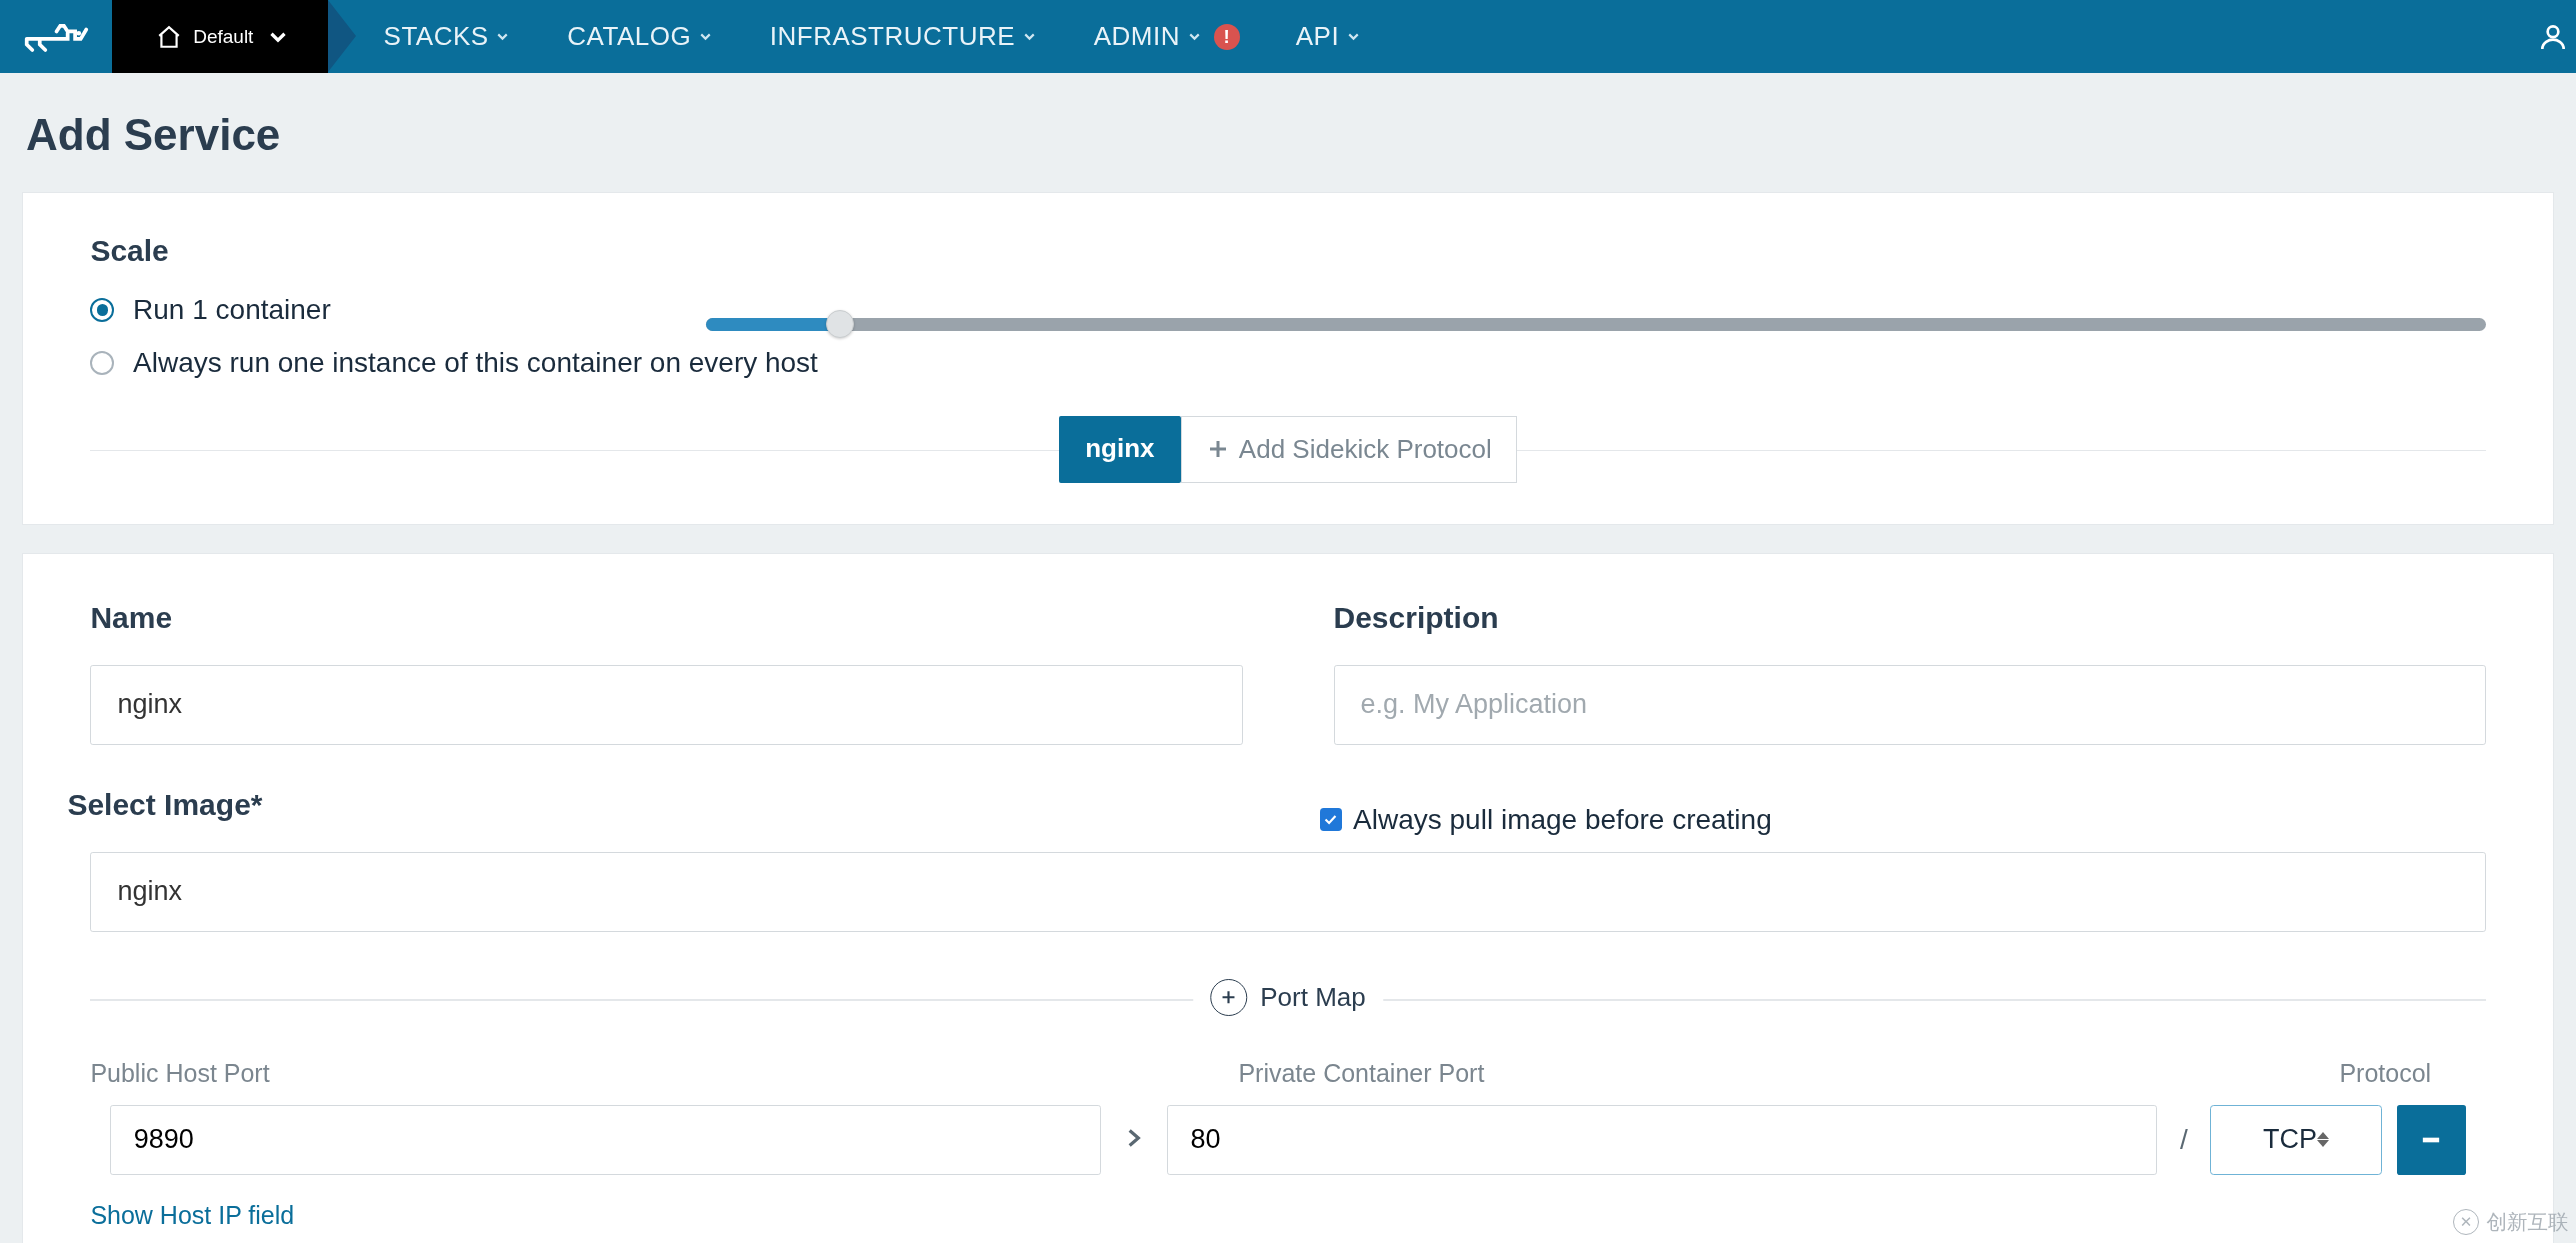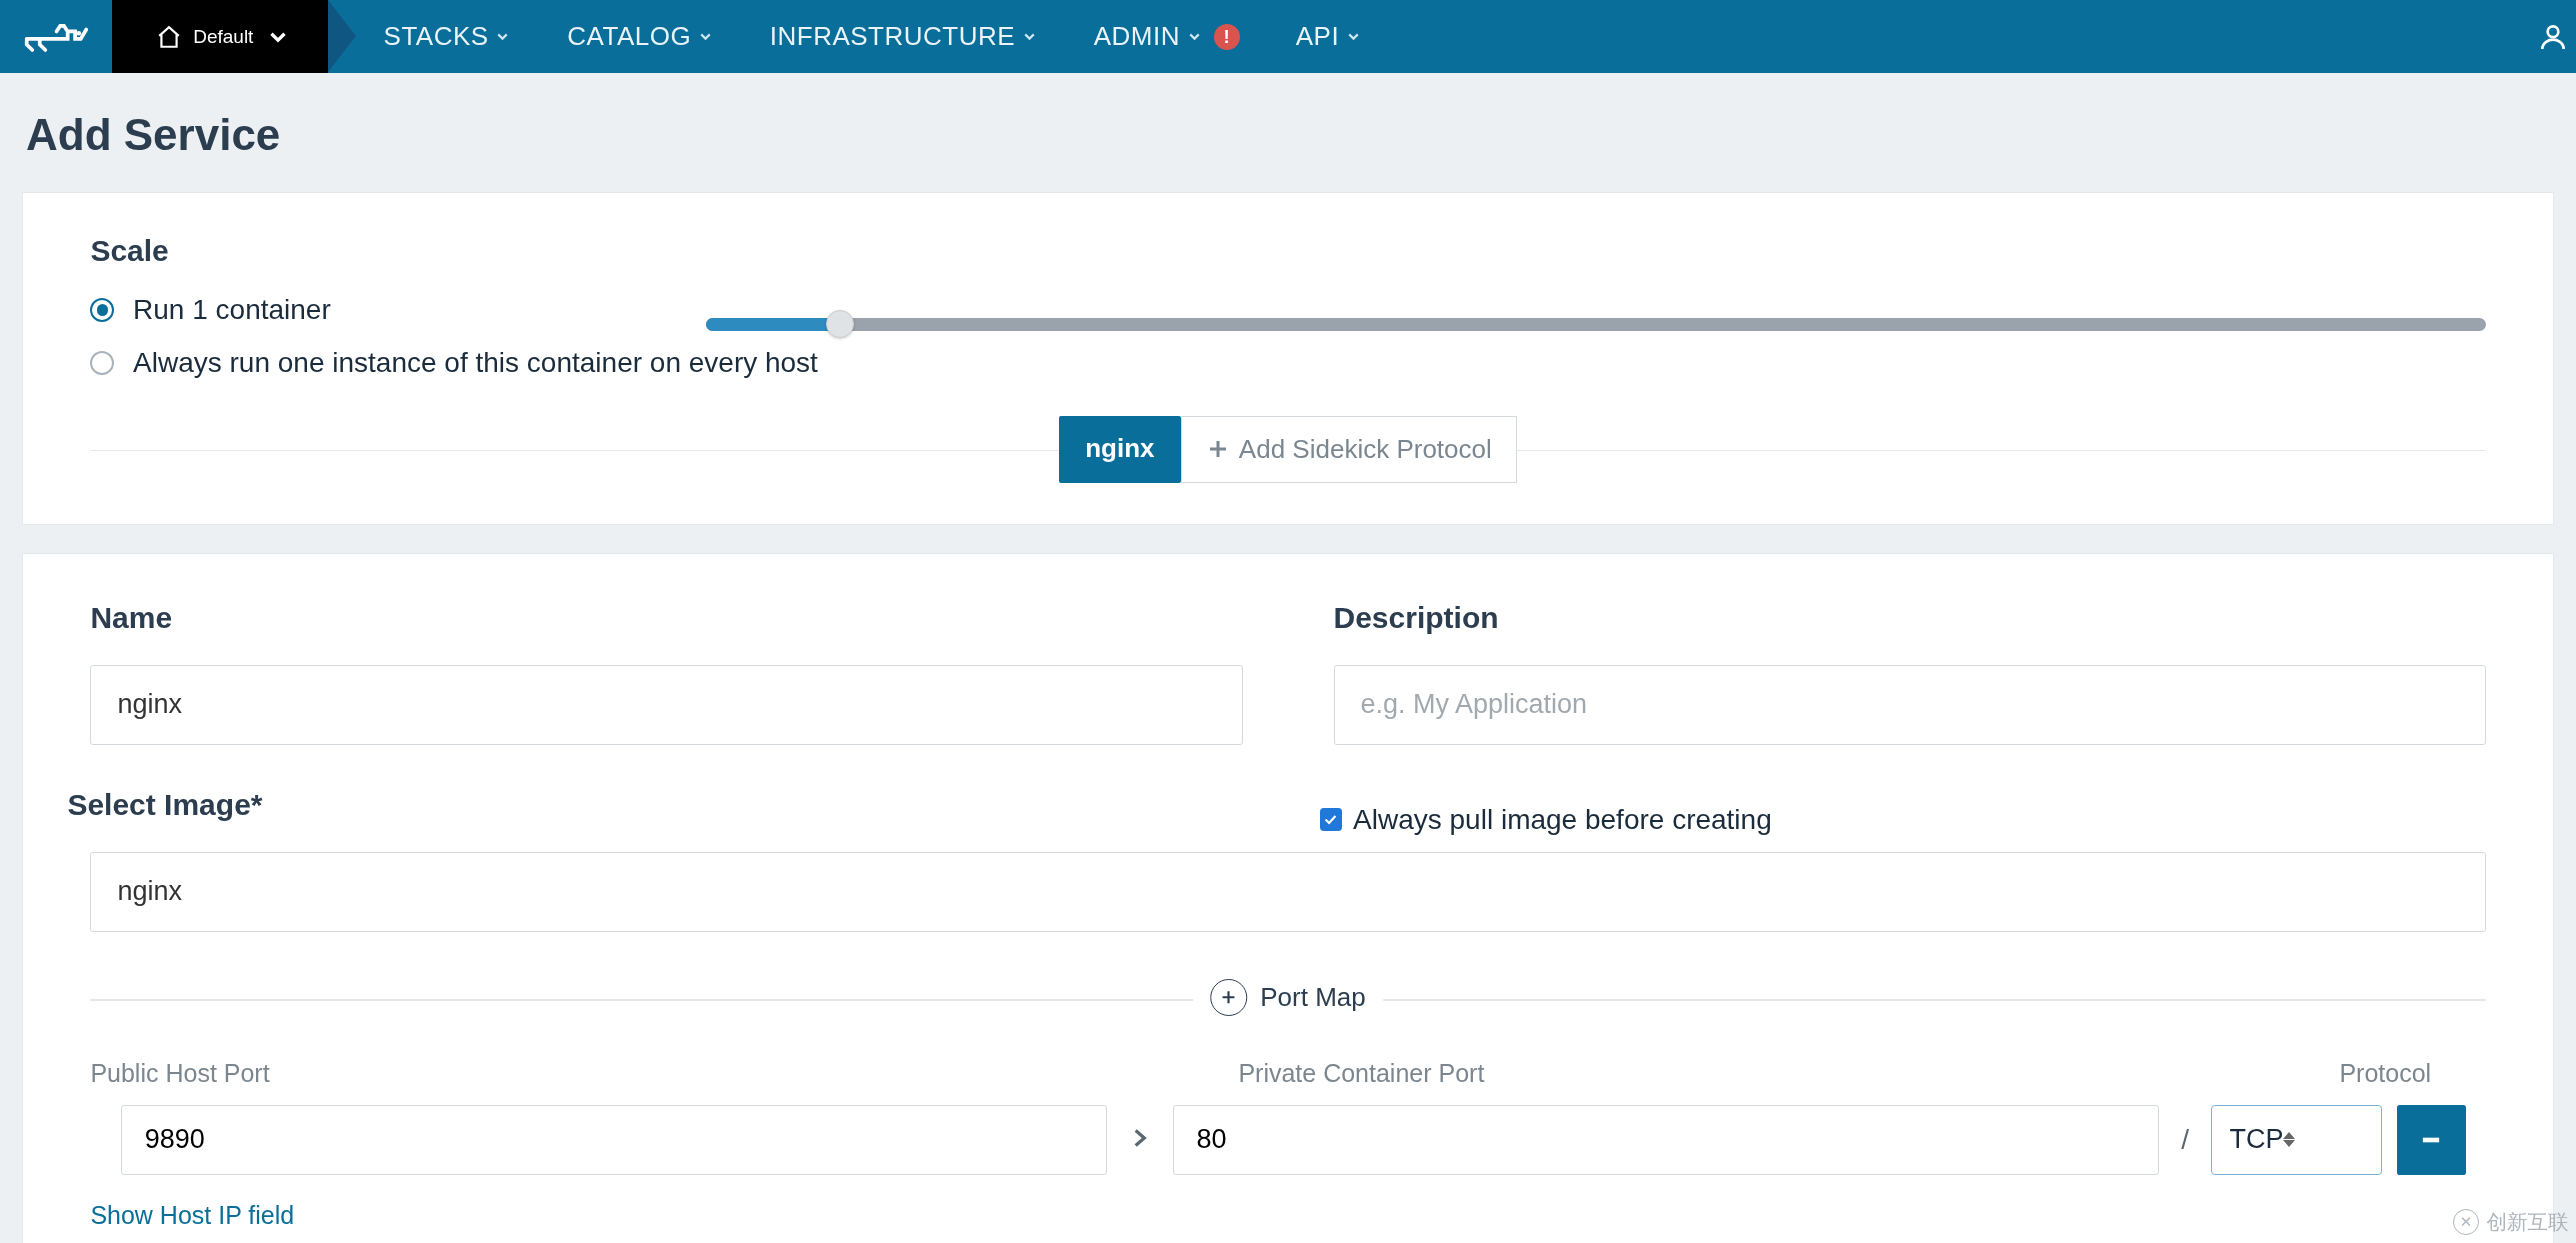--- a/index.html
+++ b/index.html
@@ -68,27 +68,27 @@
   .circle-plus { width: 37px; height: 37px; border: 1.9px solid #2b3d4f; border-radius: 50%; display: inline-flex; align-items: center; justify-content: center; }
   .circle-plus svg { width: 20.5px; height: 20.5px; stroke: #2b3d4f; stroke-width: 2.5; }
 
   .port-headers { display: flex; padding: 43px 67px 0; font-size: 25px; color: #7b868f; }
   .port-h-public { width: 1078px; }
   .port-h-arrow { width: 70px; }
   .port-h-private { width: 1045px; }
   .port-h-slash { width: 56px; }
   .port-h-proto { flex: 1; }
 
-  .port-row { display: flex; align-items: center; padding: 17px 87px 0; margin-left: 11px; }
+  .port-row { display: flex; align-items: center; padding: 17px 87px 0; }
   .port-input { height: 70px; border: 0.9px solid #d4d9dd; border-radius: 2.8px; font-size: 27px; padding: 0 22.4px; }
   .port-public { width: 1045px; }
   .port-arrow { width: 70px; text-align: center; color: #5a6872; }
   .port-private { width: 1045px; }
   .port-slash { width: 56px; text-align: center; color: #5a6872; font-size: 28px; }
-  .proto-select { height: 70px; width: 179px; border: 1.9px solid #6fb3d6; border-radius: 3.7px; font-size: 27px; padding: 0 17px; display: flex; align-items: center; justify-content: flex-start; background: #fff; }
+  .proto-select { height: 70px; width: 179px; border: 1.9px solid #6fb3d6; border-radius: 3.7px; font-size: 27px; padding: 0 17px; display: flex; align-items: center; justify-content: center; background: #fff; }
   .proto-caret { display: flex; flex-direction: column; gap: 1.9px; }
   .proto-caret span { width: 0; height: 0; border-left: 6.5px solid transparent; border-right: 6.5px solid transparent; }
   .proto-caret .up { border-bottom: 7.5px solid #666; }
   .proto-caret .down { border-top: 7.5px solid #666; }
   .remove-btn { width: 73px; height: 70px; background: #0a6e9a; border-radius: 2.8px; display: flex; align-items: center; justify-content: center; margin-left: 15px; }
   .remove-btn svg { width: 28px; height: 28px; stroke: #fff; stroke-width: 4; }
 
   .show-ip { padding: 26px 67px 18.7px; font-size: 25px; color: #0a6e9a; }
 
   

